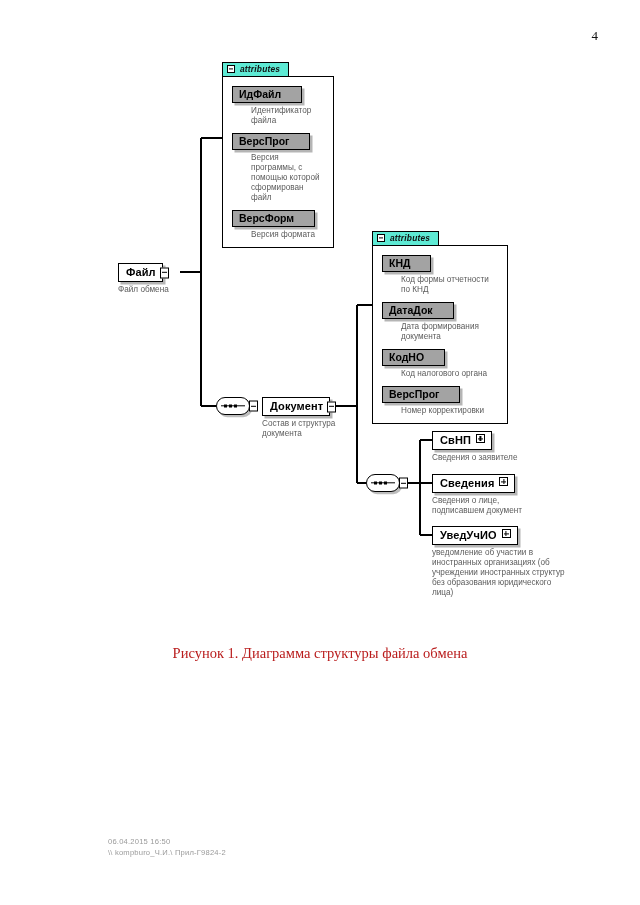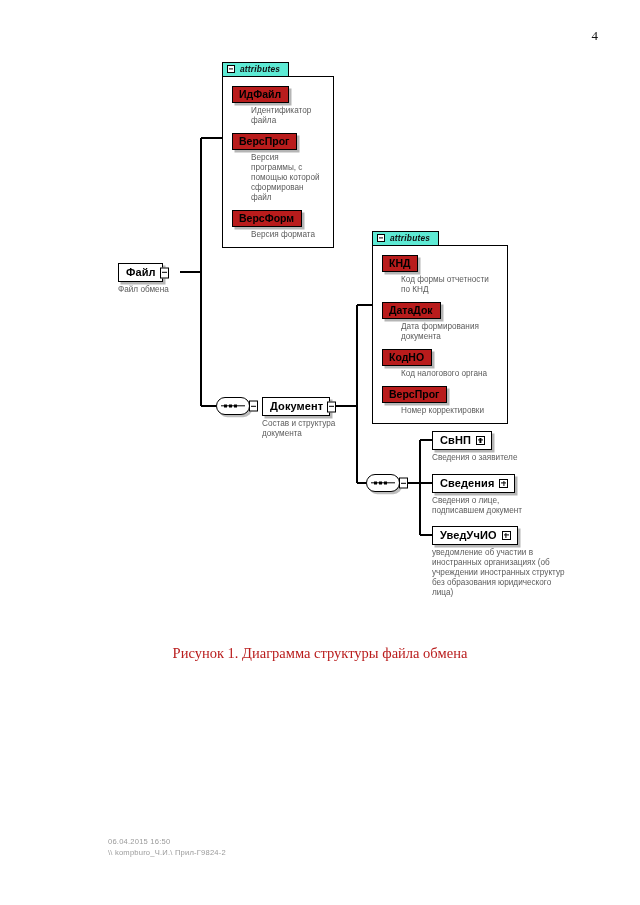--- a/index.html
+++ b/index.html
@@ -45,21 +45,20 @@
   }
 
   
   .node {
     position: absolute;
     box-sizing: border-box;
   }
   .node-box {
     position: relative;
     display: inline-flex;
-    align-items: center;
     gap: 5px;
     box-sizing: border-box;
     border: 1.6px solid #000;
     background: #fff;
     padding: 2px 6px 3px 7px;
     box-shadow: 2.5px 2.5px 0 rgba(90,90,90,0.45);
     white-space: nowrap;
   }
   .node-label {
     font-size: 11px;
@@ -224,22 +223,22 @@
     background: #fff;
     box-sizing: border-box;
     padding: 7px 8px 7px 9px;
     margin-top: -1px;
   }
   .attr-item { margin-bottom: 5px; }
   .attr-item:last-child { margin-bottom: 0; }
   .attr-chip {
     display: inline-block;
     border: 1.6px solid #000;
-    background: #b91c1c;
-    padding: 1px 7px 2px 6px;
+    background: #a3a3a3;
+    padding: 1px 20px 2px 6px;
     box-shadow: 2.5px 2.5px 0 rgba(90,90,90,0.45);
     font-size: 10.5px;
     font-weight: bold;
     color: #000;
     line-height: 12px;
     white-space: nowrap;
   }
   .attr-desc {
     margin-top: 3px;
     font-size: 8.2px;

